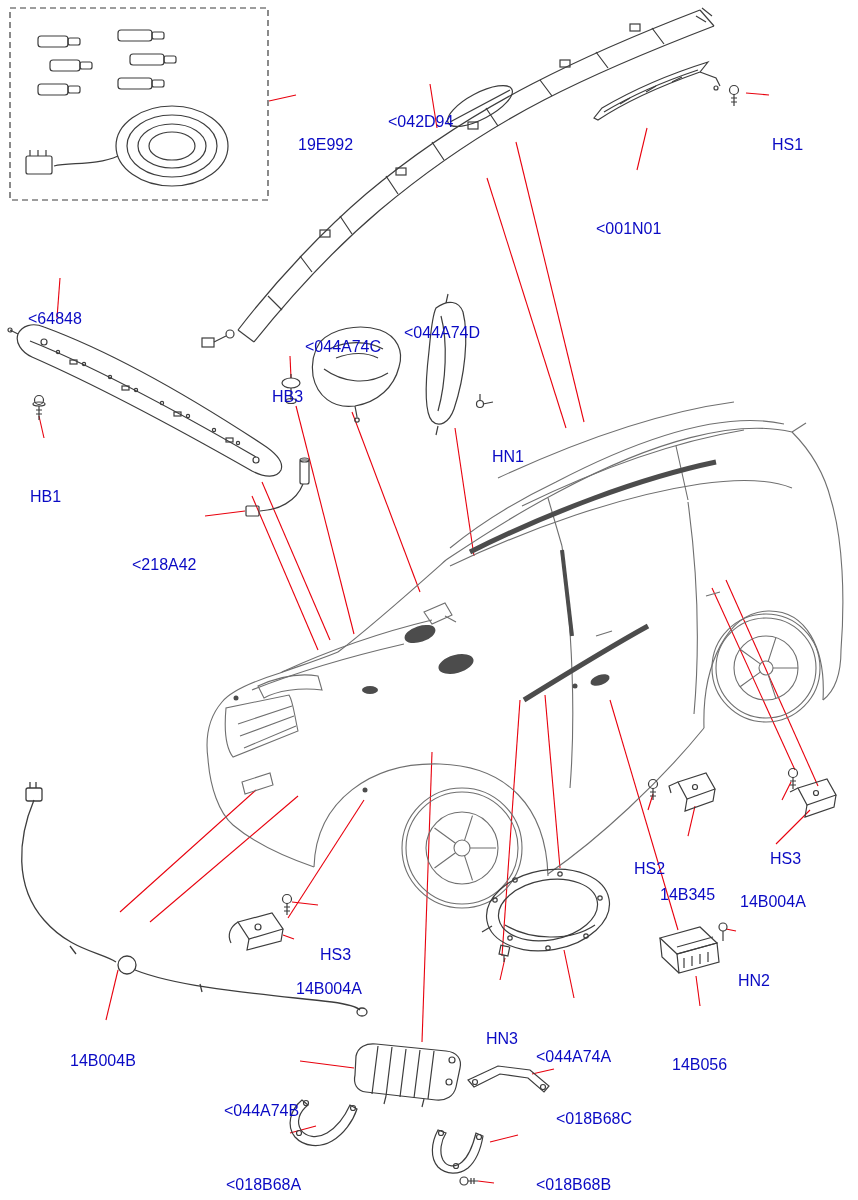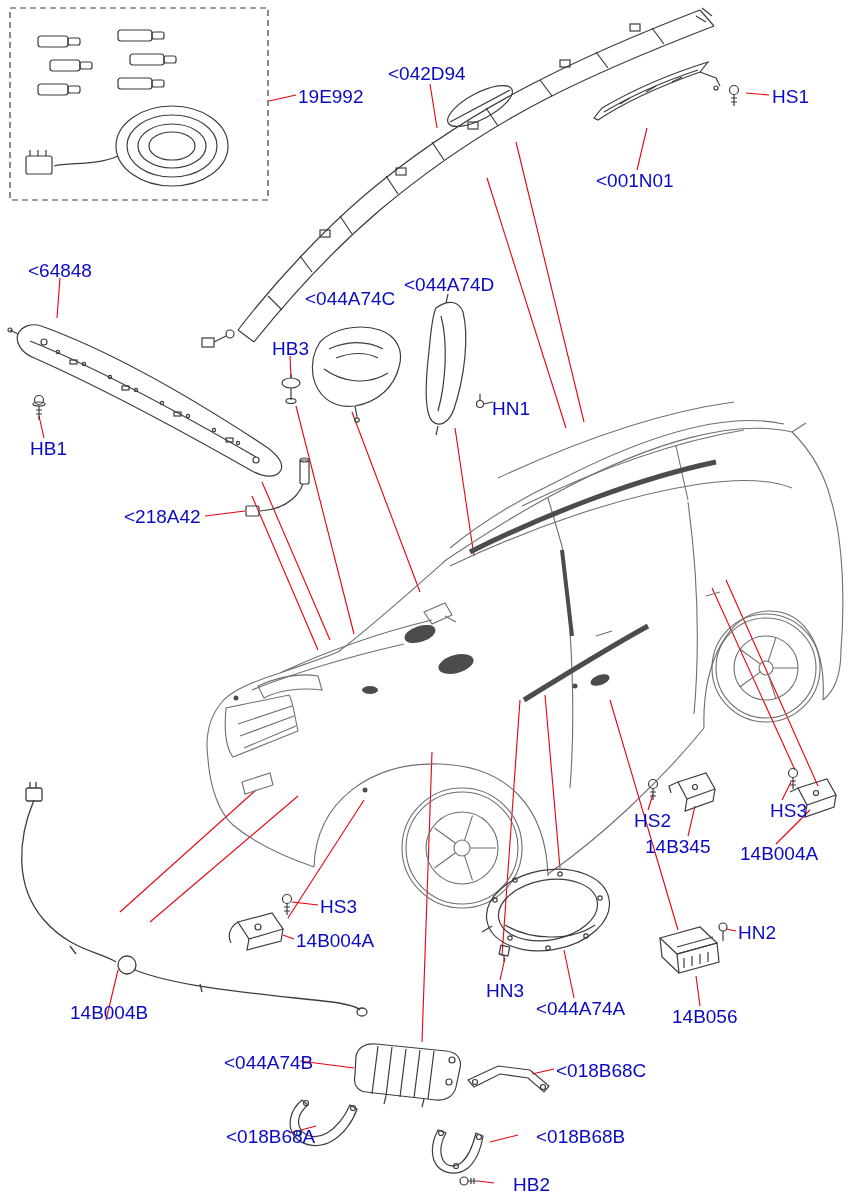--- a/index.html
+++ b/index.html
@@ -1,20 +1,20 @@
 <!DOCTYPE html>
 <html><head>
 <meta charset="utf-8">
 <style>
   html,body{margin:0;padding:0;background:#fff;}
   .stage{position:relative;width:858px;height:1200px;background:#ffffff;overflow:hidden;
          font-family:"Liberation Sans",sans-serif;}
   .art{position:absolute;left:0;top:0;z-index:2;}
-  .part-label{position:absolute;z-index:3;color:#0a0ac4;font-size:19px;line-height:17px;
-              white-space:nowrap;cursor:pointer;}
+  .part-label{position:absolute;z-index:3;color:#0a0ac4;font-size:16px;line-height:17px;
+              white-space:nowrap;cursor:pointer;margin-top:48px;}
   .wm{position:absolute;left:48px;top:520px;z-index:1;pointer-events:none;}
   .wm-word{font-size:110px;font-weight:bold;letter-spacing:2px;color:#f0b0b0;
            font-family:"Liberation Serif",serif;line-height:100px;}
   .wm-sub{margin-top:10px;padding-left:44px;font-size:30px;color:#ddc9c9;
           letter-spacing:22px;word-spacing:34px;font-family:"Liberation Sans",sans-serif;}
   .wm-circle{position:absolute;left:6px;top:28px;width:50px;height:50px;border:5px solid #f0b0b0;
              border-radius:50%;}
 </style>
 </head>
 <body>
@@ -335,23 +335,23 @@
   <div class="part-label" style="left:298px;top:88px">19E992</div>
   <div class="part-label" style="left:388px;top:65px">&lt;042D94</div>
   <div class="part-label" style="left:772px;top:88px">HS1</div>
   <div class="part-label" style="left:596px;top:172px">&lt;001N01</div>
   <div class="part-label" style="left:28px;top:262px">&lt;64848</div>
   <div class="part-label" style="left:30px;top:440px">HB1</div>
   <div class="part-label" style="left:272px;top:340px">HB3</div>
   <div class="part-label" style="left:305px;top:290px">&lt;044A74C</div>
   <div class="part-label" style="left:404px;top:276px">&lt;044A74D</div>
   <div class="part-label" style="left:492px;top:400px">HN1</div>
-  <div class="part-label" style="left:124px;top:508px">&lt;218A42</div>
+  <div class="part-label" style="left:132px;top:508px">&lt;218A42</div>
   <div class="part-label" style="left:634px;top:812px">HS2</div>
-  <div class="part-label" style="left:645px;top:838px">14B345</div>
+  <div class="part-label" style="left:660px;top:838px">14B345</div>
   <div class="part-label" style="left:770px;top:802px">HS3</div>
   <div class="part-label" style="left:740px;top:845px">14B004A</div>
   <div class="part-label" style="left:320px;top:898px">HS3</div>
   <div class="part-label" style="left:296px;top:932px">14B004A</div>
   <div class="part-label" style="left:70px;top:1004px">14B004B</div>
   <div class="part-label" style="left:486px;top:982px">HN3</div>
   <div class="part-label" style="left:536px;top:1000px">&lt;044A74A</div>
   <div class="part-label" style="left:738px;top:924px">HN2</div>
   <div class="part-label" style="left:672px;top:1008px">14B056</div>
   <div class="part-label" style="left:224px;top:1054px">&lt;044A74B</div>

